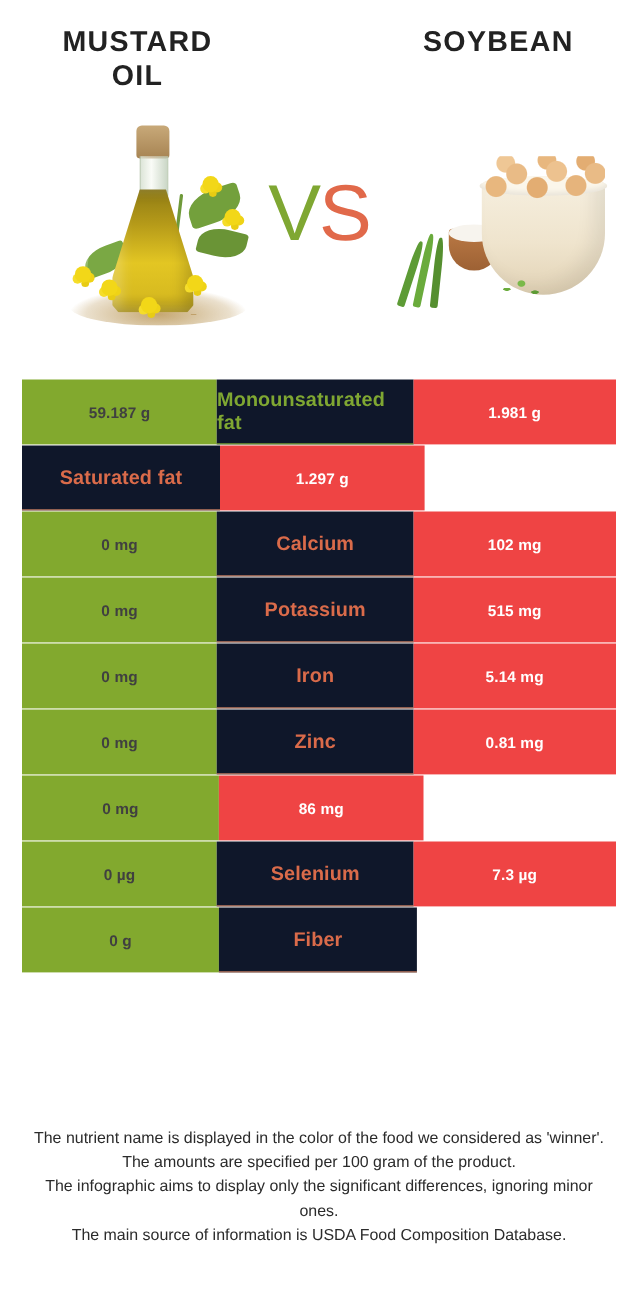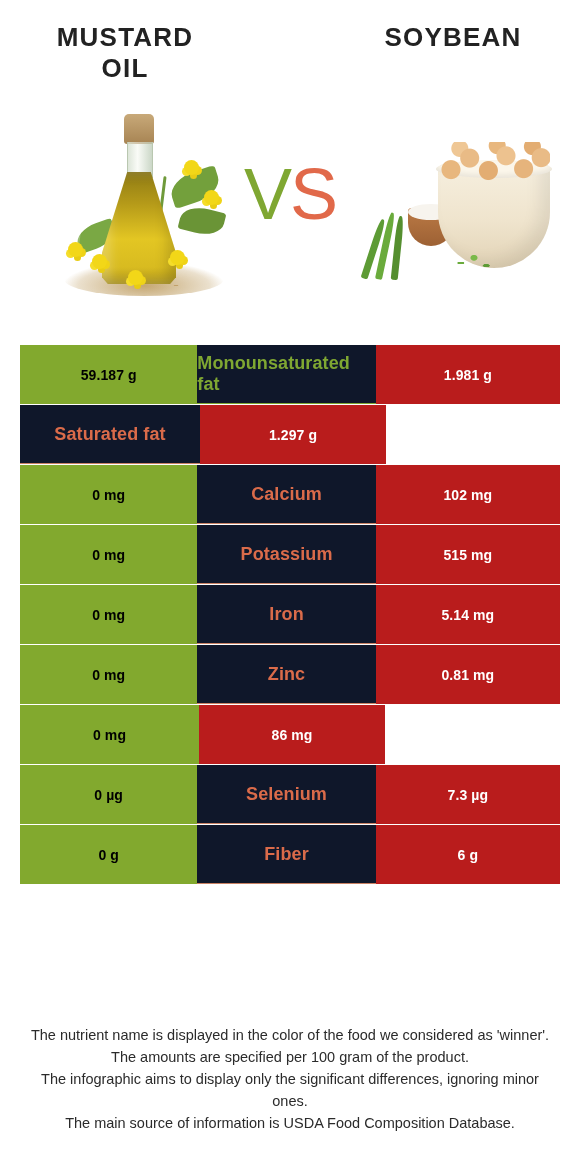--- a/index.html
+++ b/index.html
@@ -175,33 +175,33 @@
     display: flex;
     align-items: center;
     justify-content: center;
     font-size: 14px;
     font-weight: 600;
     letter-spacing: .1px;
   }
   .cell-left {
     width: 179px;
     background: #82A92E;
-    color: #000000;
+    color: #404040;
   }
   .cell-mid {
     width: 180px;
     background: #0f172a;
     font-weight: 700;
     font-size: 18px;
     border-bottom: 1px solid transparent;
     box-sizing: border-box;
   }
   .cell-right {
     width: 186px;
-    background: #b91c1c;
+    background: #ef4444;
     color: #ffffff;
   }
   .cell-mid.win-left   { color: #7FA732; border-bottom-color: #7FA732; }
   .cell-mid.win-right  { color: #DA6B4A; border-bottom-color: #C98163; }
 
   
   .footnote {
     position: absolute;
     left: 22px;
     right: 22px;
@@ -294,21 +294,20 @@
       <div class="cell cell-right">86 mg</div>
     </div>
     <div class="row">
       <div class="cell cell-left">0 µg</div>
       <div class="cell cell-mid win-right">Selenium</div>
       <div class="cell cell-right">7.3 µg</div>
     </div>
     <div class="row">
       <div class="cell cell-left">0 g</div>
       <div class="cell cell-mid win-right">Fiber</div>
-      <div class="cell cell-right">6 g</div>
     </div>
   </div>
 
 <div class="footnote">
   <p>The nutrient name is displayed in the color of the food we considered as 'winner'.</p>
   <p>The amounts are specified per 100 gram of the product.</p>
   <p>The infographic aims to display only the significant differences, ignoring minor ones.</p>
   <p>The main source of information is USDA Food Composition Database.</p>
 </div>
 

